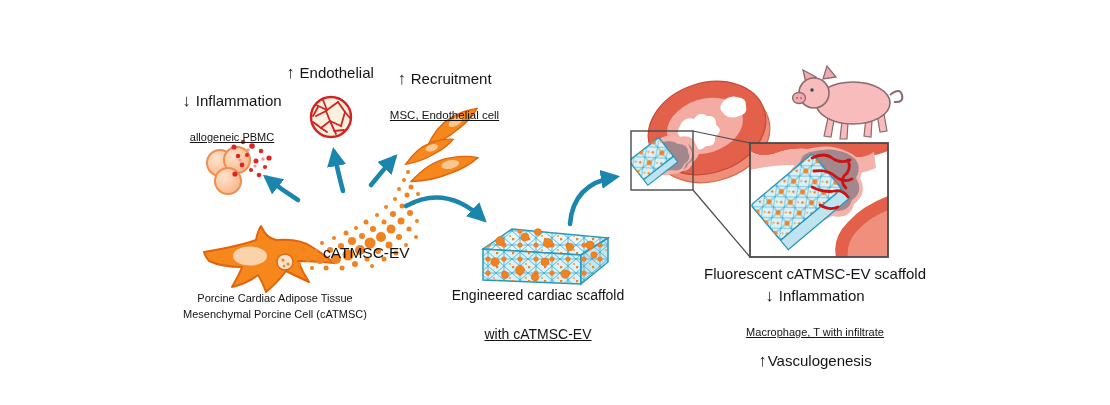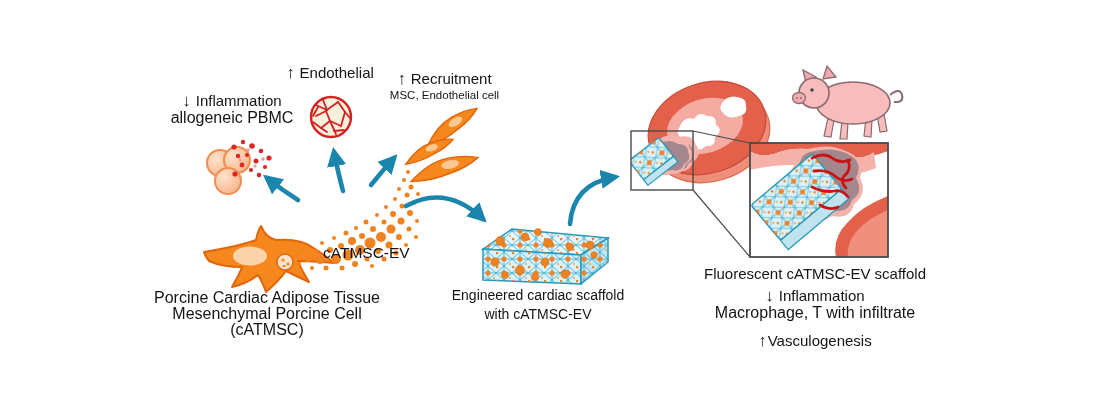--- a/index.html
+++ b/index.html
@@ -4,24 +4,24 @@
 <style>
   html,body{margin:0;padding:0;background:#fff;}
   .stage{position:relative;width:1110px;height:405px;background:#ffffff;overflow:hidden;
          font-family:"Liberation Sans",sans-serif;color:#141414;}
   .stage svg.art{position:absolute;left:0;top:0;}
   .t{position:absolute;text-align:center;}
   .line{display:flex;align-items:center;justify-content:center;gap:5px;white-space:nowrap;}
   .line.nogap{gap:1px;}
   .arrowGlyph{font-weight:700;font-size:1.12em;line-height:1;}
   .fs15{font-size:15px;line-height:18px;}
-  .fs12{font-size:16px;line-height:15px;}
+  .fs12{font-size:11px;line-height:15px;}
   .fs11{font-size:11.5px;line-height:14px;}
   .cap2{line-height:16px;}
-  .mt2{margin-top:0;} .mt4{margin-top:4px;} .mt12{margin-top:12px;}
+  .mt2{margin-top:20px;text-decoration:underline;} .mt4{margin-top:4px;} .mt12{margin-top:12px;}
 </style>
 </head>
 <body>
 
 <div class="stage">
 
 <svg class="art" width="1110" height="405" viewBox="0 0 1110 405">
   <defs>
     <marker id="ah" viewBox="0 0 6 6" refX="4.4" refY="3" markerWidth="4.2" markerHeight="4.2" orient="auto-start-reverse" markerUnits="strokeWidth">
       <path d="M0,0 L6,3 L0,6 Z" fill="#1b86ad"></path>
@@ -285,21 +285,21 @@
   <div class="t" style="left:352px;top:70px;width:185px;">
     <div class="line fs15">
       <span class="arrowGlyph">↑</span>
       <span>Recruitment</span>
     </div>
     <div class="fs11 mt2">MSC, Endothelial cell</div>
   </div>
 
   <div class="t fs15" style="left:323px;top:244px;text-align:left;font-size:15.5px;">cATMSC-EV</div>
 
-  <div class="t fs12 cap2" style="left:136px;top:290px;width:262px;text-align:center;">
+  <div class="t fs12 cap2" style="left:144px;top:290px;width:262px;text-align:center;">
     <div>Porcine Cardiac Adipose Tissue</div>
     <div>Mesenchymal Porcine Cell (cATMSC)</div>
   </div>
 
   <div class="t" style="left:405px;top:286px;width:266px;font-size:14px;line-height:19px;">
     <div>Engineered cardiac scaffold</div>
     <div class="mt2">with cATMSC-EV</div>
   </div>
 
 

